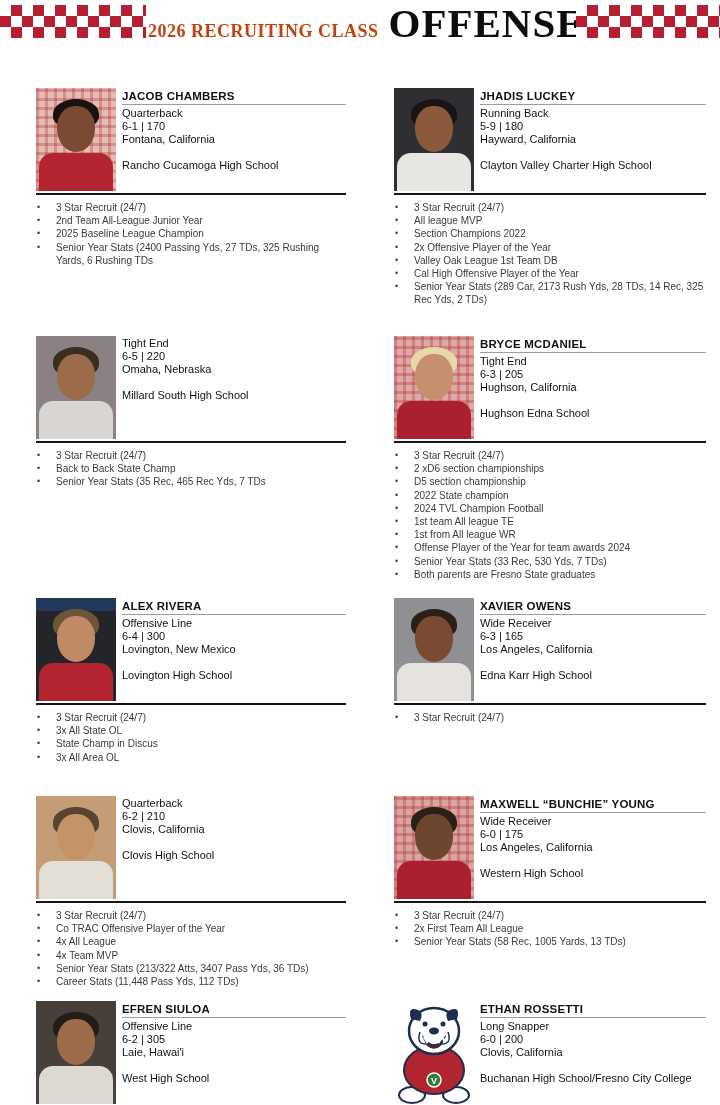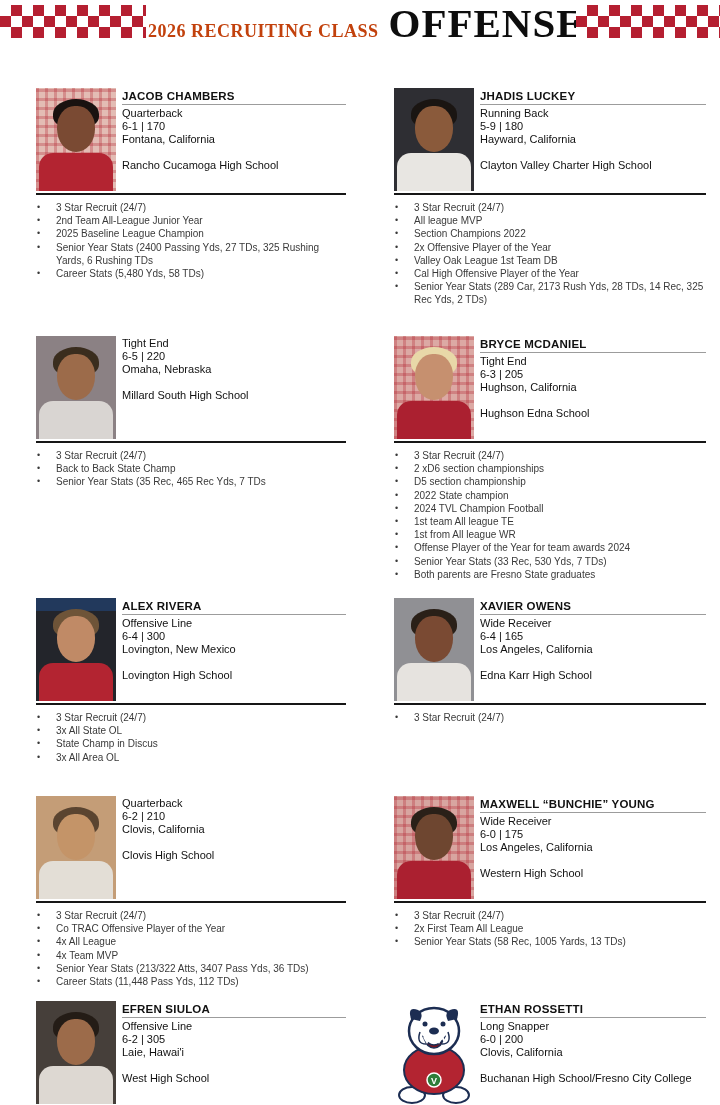--- a/index.html
+++ b/index.html
@@ -114,21 +114,20 @@
         <div class="home">Fontana, California</div>
         <div class="school">Rancho Cucamoga High School</div>
       </div>
     </div>
     <div class="rule"></div>
     <ul class="bullets">
           <li>3 Star Recruit (24/7)</li>
           <li>2nd Team All-League Junior Year</li>
           <li>2025 Baseline League Champion</li>
           <li>Senior Year Stats (2400 Passing Yds, 27 TDs, 325 Rushing Yards, 6 Rushing TDs</li>
-          <li>Career Stats (5,480 Yds, 58 TDs)</li>
         </ul>
   </div>
 
   <div class="card">
     <div class="card-top">
       <div class="photo" style="--bg: #2e2e33; --skin: #8a5a3b; --hair: #1a1512; --jersey: #e8e6e2;">
             <div class="hair"></div>
             <div class="head"></div>
             <div class="torso"></div>
           </div>
@@ -232,21 +231,21 @@
   <div class="card">
     <div class="card-top">
       <div class="photo" style="--bg: #909094; --skin: #7a4a33; --hair: #2a2018; --jersey: #e6e3df;">
             <div class="hair"></div>
             <div class="head"></div>
             <div class="torso"></div>
           </div>
       <div class="info">
         <div class="name">XAVIER OWENS</div>
         <div class="pos">Wide Receiver</div>
-        <div class="meas">6-4 | 165</div>
+        <div class="meas">6-3 | 165</div>
         <div class="home">Los Angeles, California</div>
         <div class="school">Edna Karr High School</div>
       </div>
     </div>
     <div class="rule"></div>
     <ul class="bullets">
           <li>3 Star Recruit (24/7)</li>
         </ul>
   </div>
 

